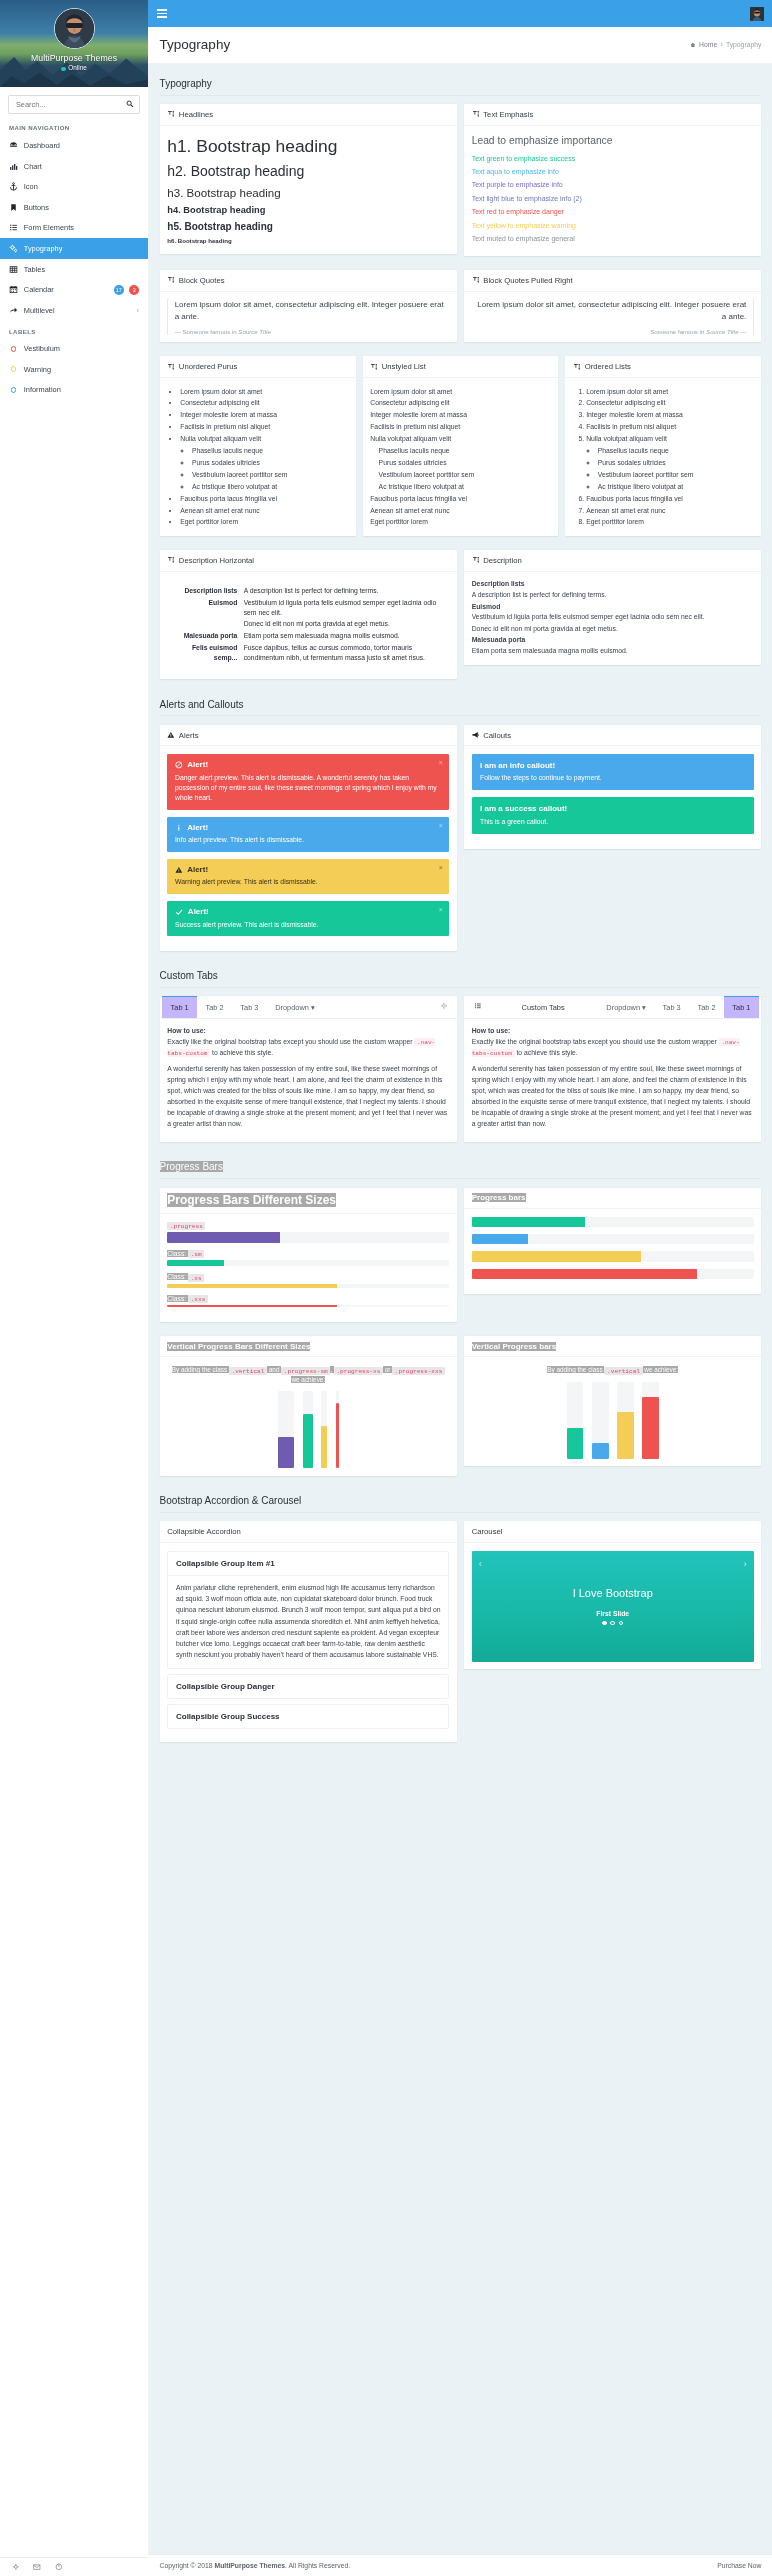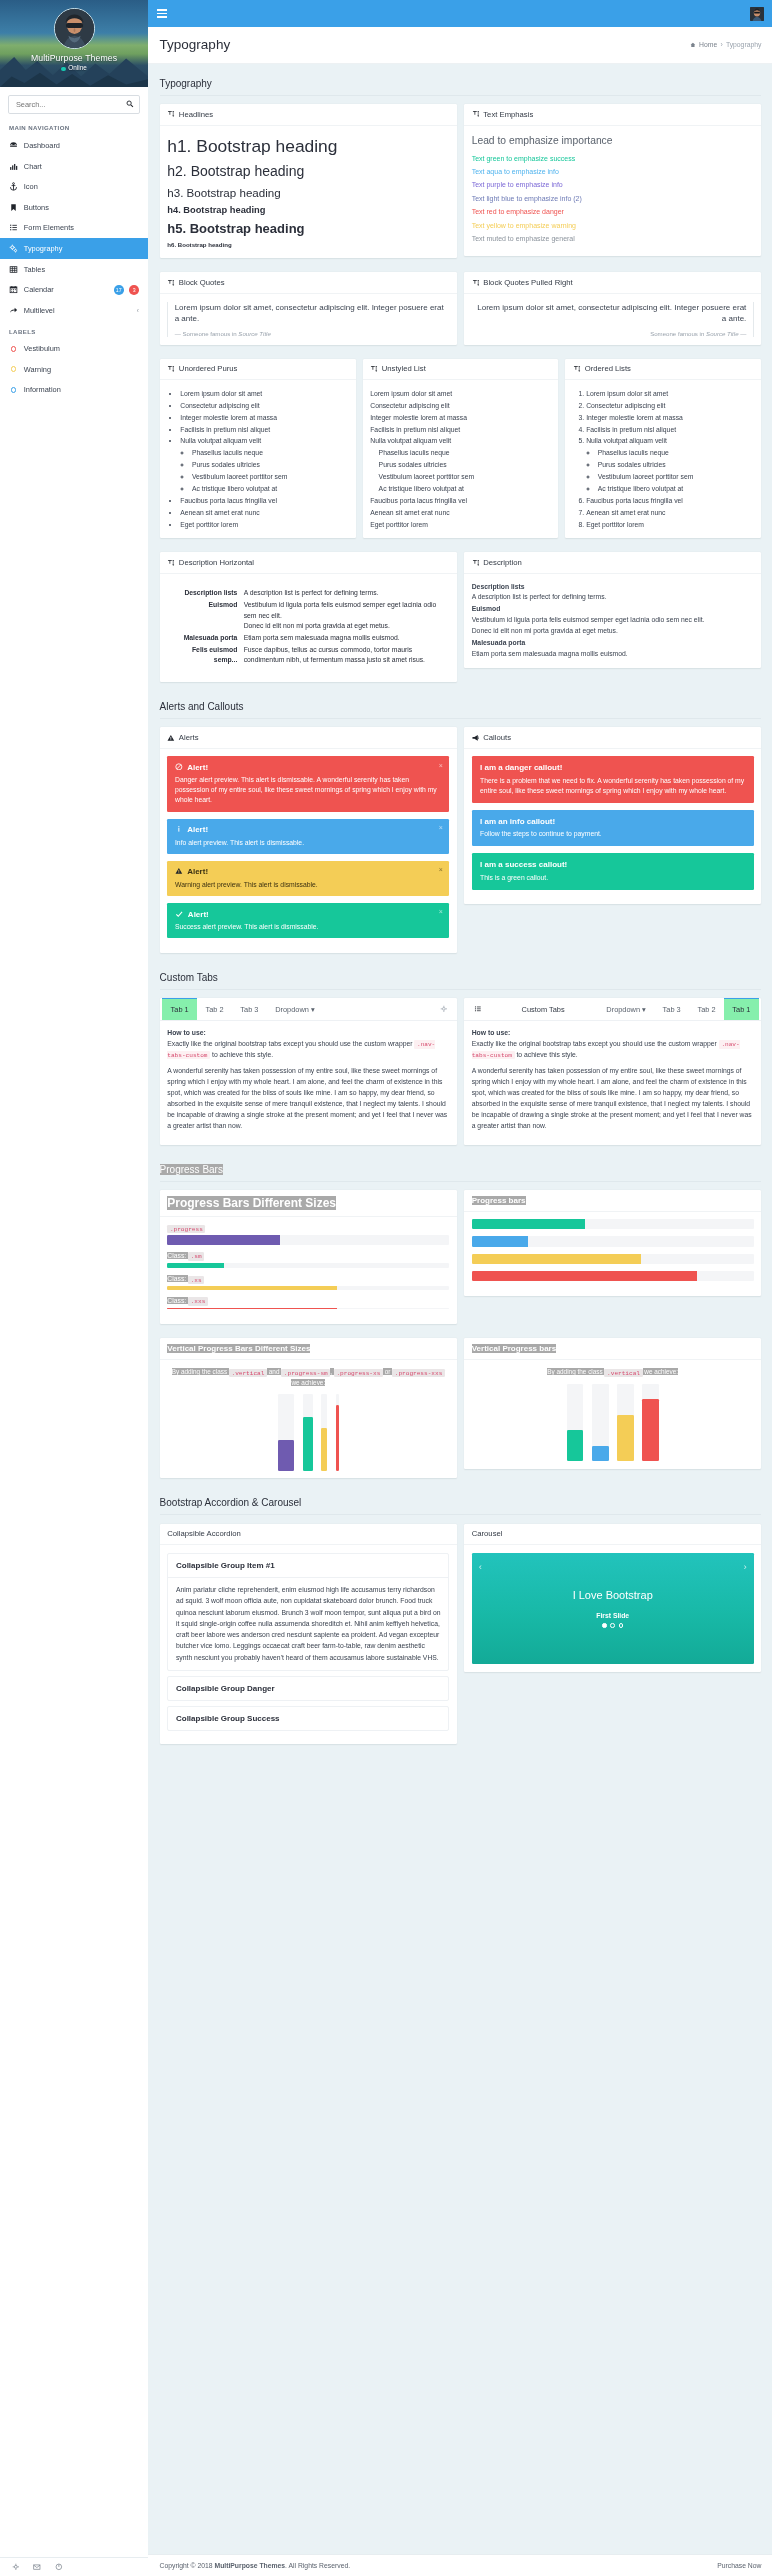--- a/index.html
+++ b/index.html
@@ -74,21 +74,21 @@
 
   .card { background:#fff; border-radius:1.3px; box-shadow:0 0.6px 1.3px rgba(20,40,60,.09); margin-bottom:7px; }
   .card-h { padding:5.8px 7.7px; border-bottom:0.6px solid #f0f3f5; display:flex; align-items:center; gap:3.9px; font-size:7.7px; color:#333a45; }
   .card-h .ti { width:7.7px; height:7.7px; flex:0 0 7.7px; }
   .card-b { padding:7.7px; }
 
   h1.bs { font-size:17.4px; margin:2.6px 0 6.4px; font-weight:400; }
   h2.bs { font-size:14px; margin:0 0 6.4px; font-weight:400; }
   h3.bs { font-size:11.6px; margin:0 0 6.4px; font-weight:400; }
   h4.bs { font-size:9.3px; margin:0 0 5.8px; font-weight:700; }
-  h5.bs { font-size:13px; margin:0 0 5.2px; font-weight:700; }
+  h5.bs { font-size:10px; margin:0 0 5.2px; font-weight:700; }
   h6.bs { font-size:6.1px; margin:0 0 2.6px; font-weight:700; }
 
   .lead { font-size:10.3px; font-weight:300; color:#5a626d; margin:1.3px 0 9px; }
   .emph { font-size:7px; margin:0 0 6.4px; }
 
   blockquote { margin:0; padding:0 0 0 6.4px; border-left:1.9px solid #e4e9ec; }
   blockquote.right { padding:0 6.4px 0 0; border-left:0; border-right:1.9px solid #e4e9ec; text-align:right; }
   blockquote p { font-size:8px; margin:0 0 5.2px; line-height:1.45; color:#3b4350; }
   blockquote footer { font-size:6.1px; color:#9aa3ad; }
   blockquote footer cite { font-style:italic; }
@@ -99,37 +99,37 @@
   ul.unstyled ul { list-style:none; padding-left:8.4px; }
 
   dl.d { margin:0; font-size:6.8px; line-height:1.6; color:#3b4350; }
   dl.d dt { font-weight:700; }
   dl.d dd { margin:0 0 0.6px; }
   dl.dh { display:grid; grid-template-columns:70px 1fr; gap:0 6.4px; font-size:6.8px; line-height:1.55; }
   dl.dh dt { font-weight:700; text-align:right; }
   dl.dh dd { margin:0 0 1.3px; }
 
   .alert { border-radius:1.3px; padding:6.4px 7.7px; margin-bottom:7px; position:relative; color:#fff; }
-  .alert .ah { font-size:8px; font-weight:700; display:flex; gap:4.5px; margin-bottom:3.2px; }
+  .alert .ah { font-size:8px; font-weight:700; display:flex; align-items:center; gap:4.5px; margin-bottom:3.2px; }
   .alert p { margin:0; font-size:6.8px; line-height:1.5; }
   .alert .x { position:absolute; top:5.2px; right:6.4px; opacity:.6; font-size:7px; cursor:pointer; }
   .a-danger { background:#ef5350; }
   .a-info { background:#49a9ea; }
   .a-warn { background:#f4cd56; color:#3c3112; }
   .a-succ { background:#16c79a; }
 
   .callout { border-radius:1.3px; padding:7px 8.4px; margin-bottom:7px; color:#fff; }
   .callout h5 { margin:0 0 3.2px; font-size:8px; font-weight:700; }
   .callout p { margin:0; font-size:6.8px; line-height:1.5; }
   .c-warn { color:#3c3112; }
 
   .tabs { display:flex; align-items:center; border-bottom:0.6px solid #eef1f4; padding:0 2.6px; }
   .tabs.rt { justify-content:flex-end; }
   .tab { padding:5.8px 8.4px; font-size:7.4px; color:#5a626d; cursor:pointer; border-top:1.3px solid transparent; position:relative; }
-  .tab.active { color:#2b2f3a; border-top:1.3px solid #3aa0e8; background:#86efac; }
+  .tab.active { color:#2b2f3a; border-top:1.3px solid #3aa0e8; background:#c4b5fd; }
   .tab-gear { margin-left:auto; padding:5.8px 7px; color:#9aa3ad; }
   .tabs.rt .tab-gear { margin-left:0; margin-right:auto; }
   .tab-body { padding:7px 7.7px; font-size:6.8px; line-height:1.6; color:#3b4350; }
   .tab-body p { margin:0 0 5.8px; }
   code.k { background:#fdf0f2; color:#d6496d; font-family:"Liberation Mono", monospace; font-size:6.1px; padding:0.6px 2.6px; border-radius:1.3px; }
   code.sel-k { background:#eae6e7; color:#d6496d; font-family:"Liberation Mono", monospace; font-size:6.1px; padding:0.6px 2.6px; border-radius:1.3px; }
 
   .pg-lab { font-size:6.8px; margin:0 0 2.6px; }
   .progress { background:#f4f5f7; border-radius:1.3px; overflow:hidden; margin-bottom:7px; height:10.3px; }
   .progress.sm { height:5.8px; }
@@ -710,24 +710,20 @@
         <div class="col">
           <div class="card">
             <div class="card-h">
               <svg class="ti" viewBox="0 0 16 16">
                   <path d="M1 6h4l7-4v12l-7-4H1z" fill="#20242b"></path>
                   <path d="M13.4 5.4a4 4 0 010 5.2" fill="none" stroke="#20242b" stroke-width="1.4"></path>
                 </svg>
               <span>Callouts</span>
             </div>
             <div class="card-b">
-              <div class="callout" style="background:#ef5350">
-                <h5>I am a danger callout!</h5>
-                <p>There is a problem that we need to fix. A wonderful serenity has taken possession of my entire soul, like these sweet mornings of spring which I enjoy with my whole heart.</p>
-              </div>
               <div class="callout" style="background:#49a9ea">
                 <h5>I am an info callout!</h5>
                 <p>Follow the steps to continue to payment.</p>
               </div>
               <div class="callout" style="background:#16c79a">
                 <h5>I am a success callout!</h5>
                 <p>This is a green callout.</p>
               </div>
             </div>
           </div>

